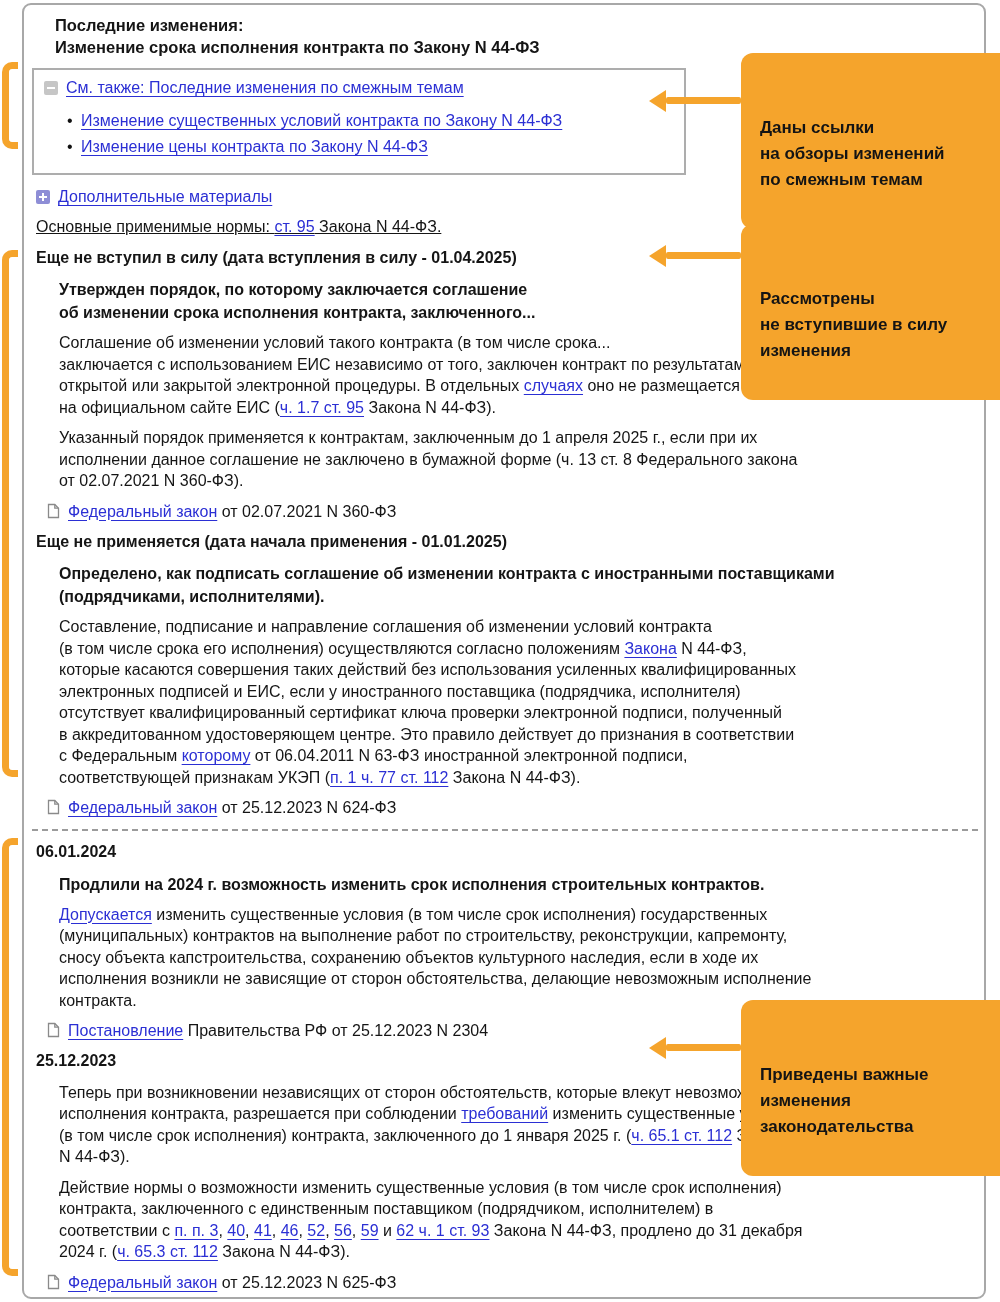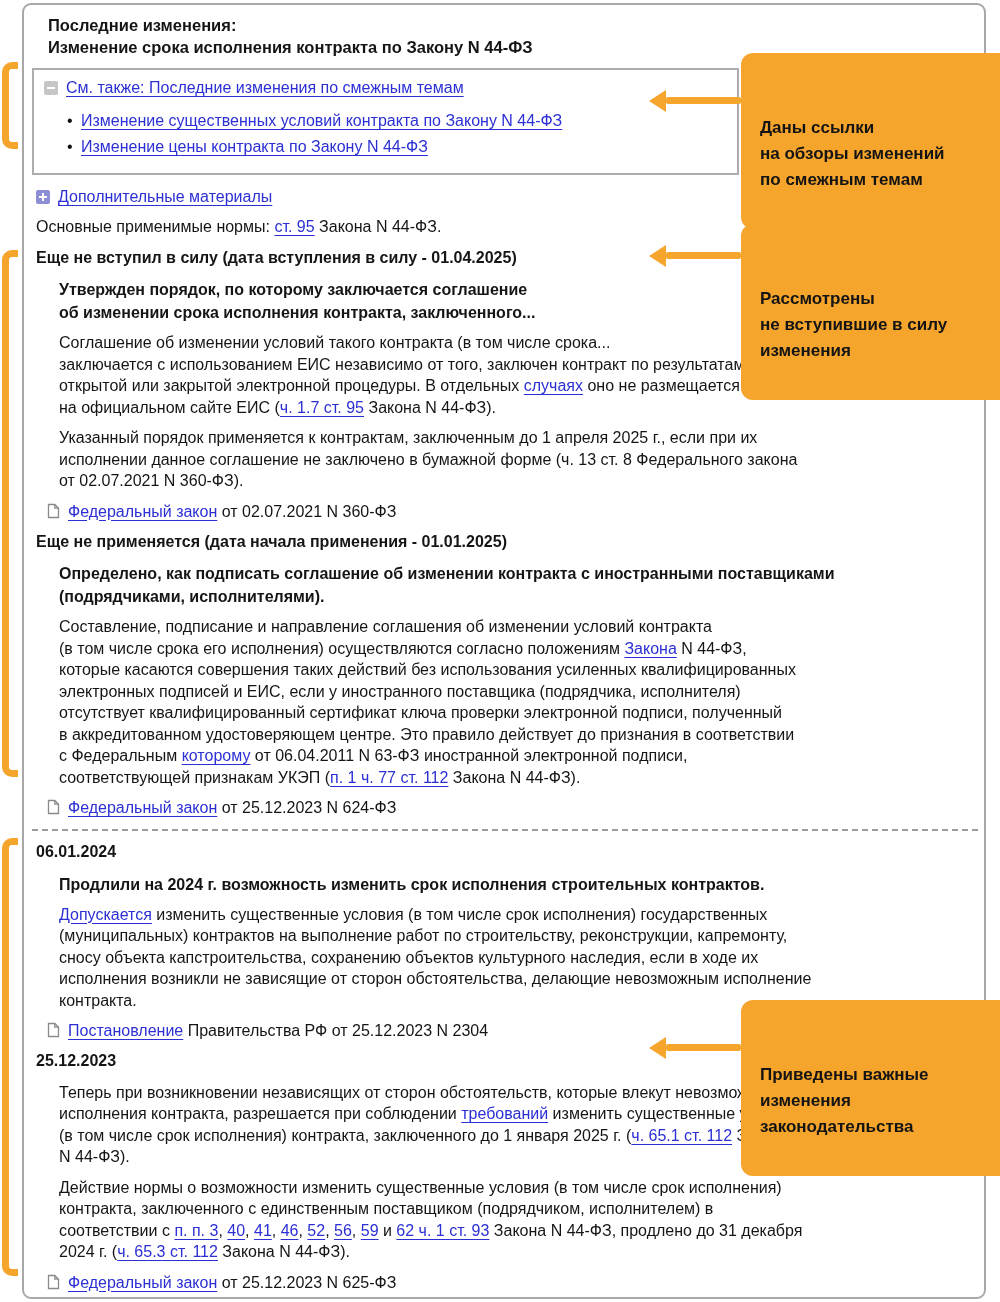--- a/index.html
+++ b/index.html
@@ -13,43 +13,43 @@
   body{
     width:1000px;height:1302px;position:relative;background:#fff;overflow:hidden;
     font-family:"Liberation Sans","DejaVu Sans",sans-serif;color:var(--text);
     font-size:16px;line-height:21.5px;
   }
   .main-box{
     position:absolute;left:22px;top:3px;width:964px;height:1296px;
     border:2px solid var(--border);border-radius:9px;
     padding:9px 40px 8px 12px;background:#fff;
   }
-  .doc-title{font-weight:bold;font-size:16.5px;line-height:22px;margin:0 0 0 12px;}
+  .doc-title{font-weight:bold;font-size:16.5px;line-height:22px;margin:0 0 0 19px;}
   
   .see-also-box{
-    border:2px solid #ADADAD;width:707px;margin:10px 0 0 -4px;
+    border:2px solid #ADADAD;width:654px;margin:10px 0 0 -4px;
     padding:5px 10px 6px 10px;line-height:26px;
   }
   .see-row{display:flex;align-items:center;gap:8px;}
   .sq-icon{
     width:14px;height:14px;flex:0 0 14px;display:inline-flex;align-items:center;justify-content:center;
     border-radius:2px;position:relative;cursor:pointer;
   }
   .sq-icon.minus{background:#C6C6C6;}
   .sq-icon.plus{background:#8E8ED6;}
   .sq-icon::before{content:"";position:absolute;width:8px;height:2px;background:#fff;}
   .sq-icon.plus::after{content:"";position:absolute;width:2px;height:8px;background:#fff;}
   ul.see-list{list-style:none;margin:7px;padding:0 0 0 16px;}
   ul.see-list li{position:relative;padding-left:14px;}
   ul.see-list li::before{content:"•";position:absolute;left:0;top:0;color:#111;}
   a.lnk{color:var(--link);text-decoration:underline;text-underline-offset:3px;cursor:pointer;}
   
   .add-row{display:flex;align-items:center;gap:8px;margin:11px 0 8px 0;line-height:22px;text-align:right;}
   
-  .norms{margin:4px 0 9px 0;}
+  .norms{margin:4px 0 9px 0;text-decoration:underline;}
   .status-heading{font-weight:bold;margin:0 0 10px 0;}
   .entry-heading{font-weight:bold;margin:0 0 8px 0;padding-left:23px;white-space:pre-line;line-height:23px;}
   .para{margin:0 0 9px 0;padding-left:23px;white-space:pre-line;}
   .doc-ref{margin:4px 0 8px 0;padding-left:11px;display:flex;align-items:center;gap:8px;line-height:22px;}
   .doc-ref .doc-ico{display:inline-flex;flex:0 0 auto;margin-top:-2px;}
   .divider{border:none;border-top:2px dashed #9B9B9B;margin:10px -34px 10px -4px;height:0;}
   .date-heading{font-weight:bold;margin:2px 0 10px 0;}
   
   .bracket{
     position:absolute;left:2px;width:16px;

